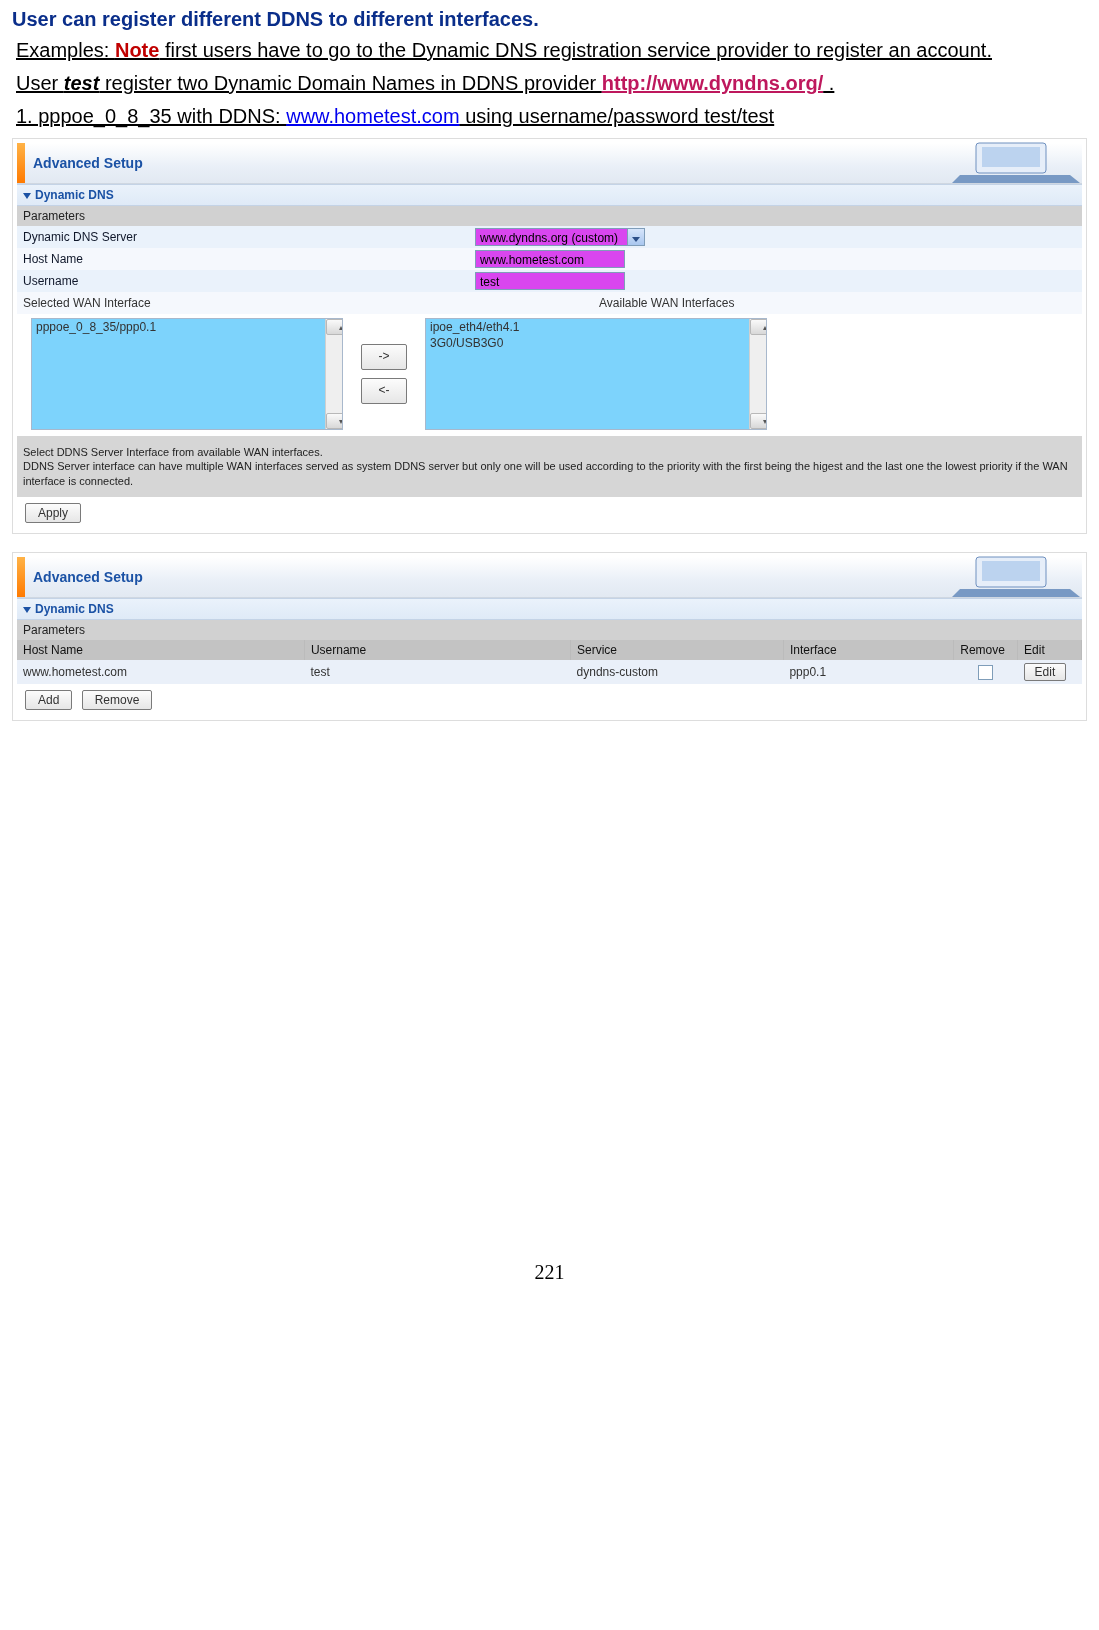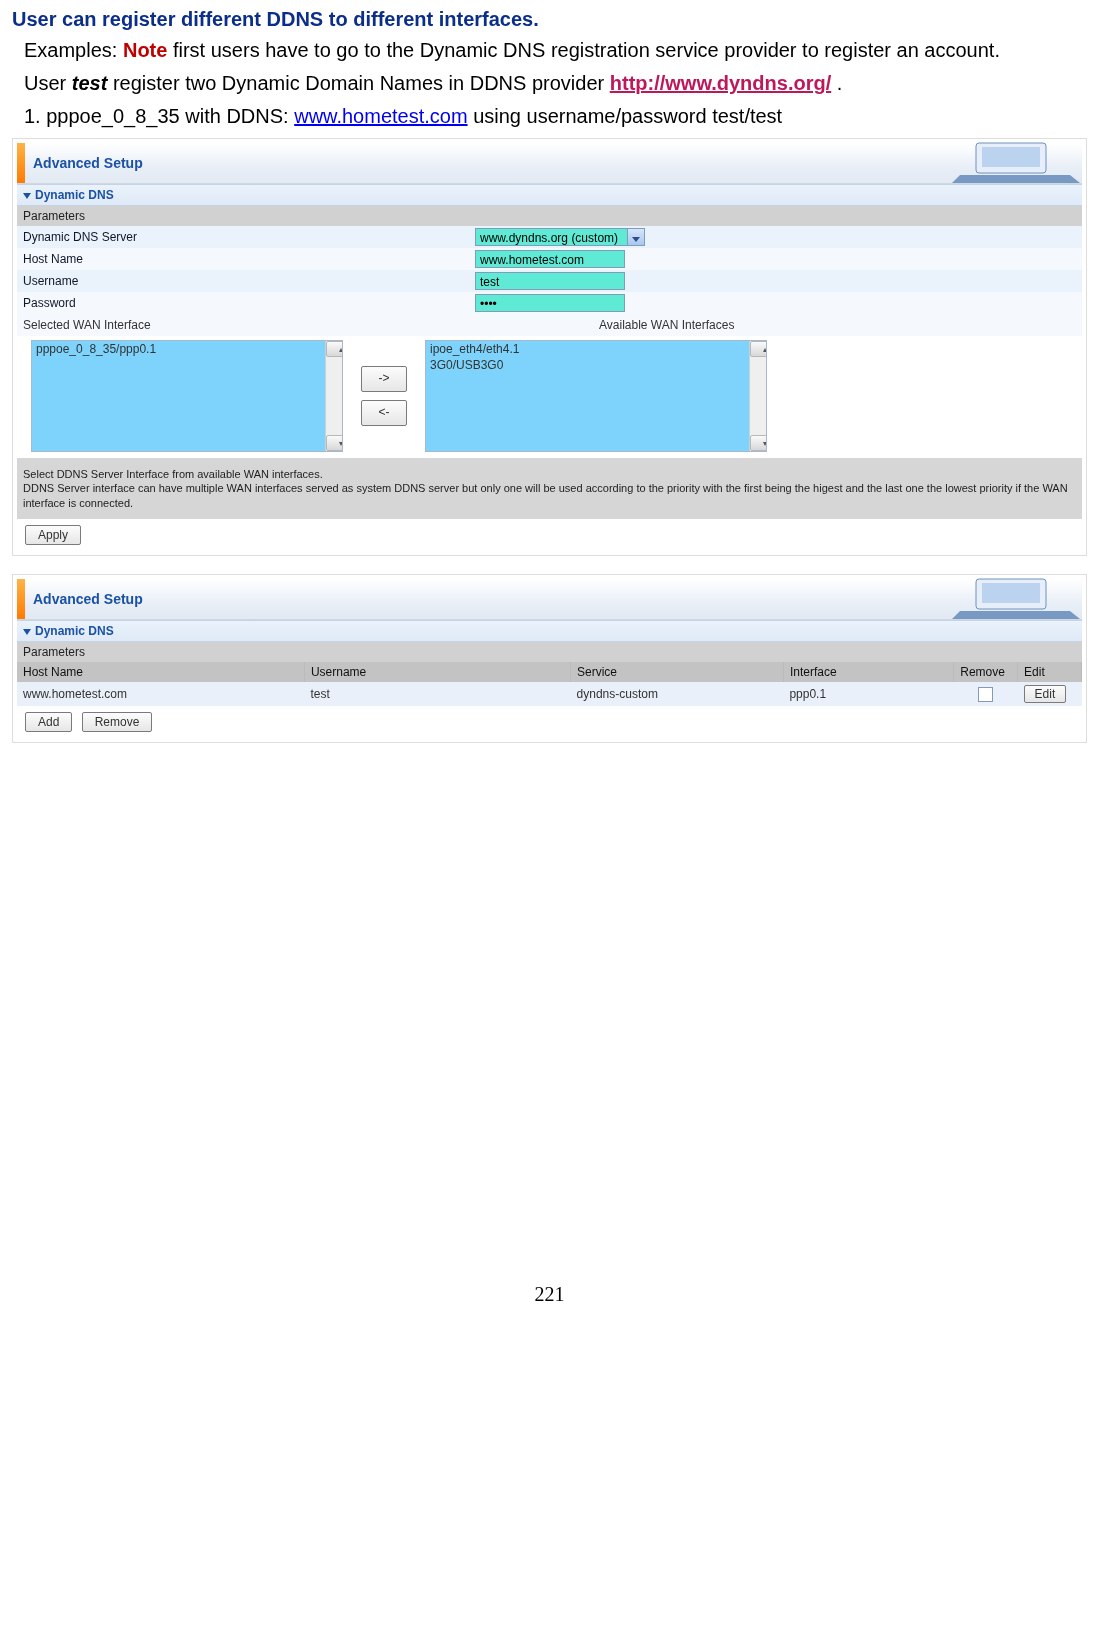--- a/index.html
+++ b/index.html
@@ -10,22 +10,23 @@
     color: #000;
     width: 1099px;
     box-sizing: border-box;
   }
   .doc-heading {
     color: #0a2e8a;
     font-weight: bold;
     margin: 0 0 6px 0;
   }
   .doc-text {
-    margin: 2px 0 6px 12px;
+    margin: 2px 0 6px 4px;
     line-height: 1.35;
+    text-decoration: underline;
   }
   .note-red { color: #c00000; font-weight: bold; }
   .bold-italic { font-weight: bold; font-style: italic; }
   a.link-blue { color: #be185d; text-decoration: underline; font-weight: bold; }
   a.link-normal { color: #0000ee; text-decoration: underline; }
 
   
   .shot {
     border: 1px solid #ddd;
     padding: 4px;
@@ -85,21 +86,21 @@
   
   .param-table { width:100%; border-collapse: collapse; }
   .param-table tr { height: 22px; }
   .param-table tr.odd { background: #eaf2fb; }
   .param-table tr.even { background: #f5f8fd; }
   .param-table td { padding: 2px 6px; vertical-align: middle; font-size:12px; }
   .param-table td.key { width: 440px; color:#0f172a; }
   .param-table td.val {}
   .faux-input, .faux-select {
     display: inline-block;
-    background: #5eead4;
+    background: #d946ef;
     border: 1px solid #7f9db9;
     height: 18px;
     line-height: 18px;
     padding: 0 4px;
     font-size: 12px;
     color: #000;
     box-sizing: border-box;
   }
   .faux-input { width: 150px; }
   .faux-select {
@@ -251,24 +252,20 @@
       </td>
     </tr>
     <tr class="even">
       <td class="key">Host Name</td>
       <td class="val"><span class="faux-input">www.hometest.com</span></td>
     </tr>
     <tr class="odd">
       <td class="key">Username</td>
       <td class="val"><span class="faux-input">test</span></td>
     </tr>
-    <tr class="even">
-      <td class="key">Password</td>
-      <td class="val"><span class="faux-input">••••</span></td>
-    </tr>
     <tr class="even wan-row">
       <td>Selected WAN Interface</td>
       <td style="padding-left:130px">Available WAN Interfaces</td>
     </tr>
   </tbody>
     </table>
 
   <div class="wan-area">
     <div class="listbox">
       <div class="item">pppoe_0_8_35/ppp0.1</div>

